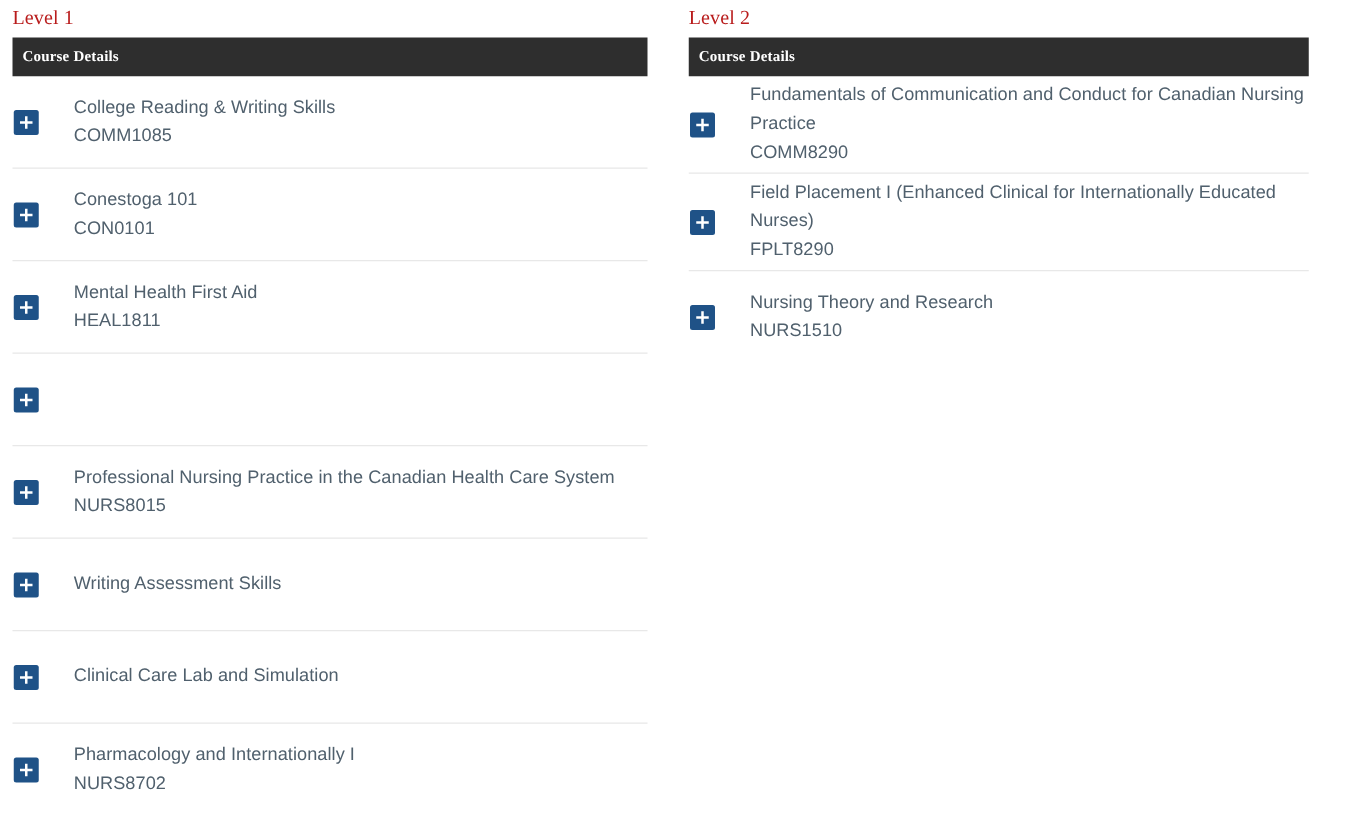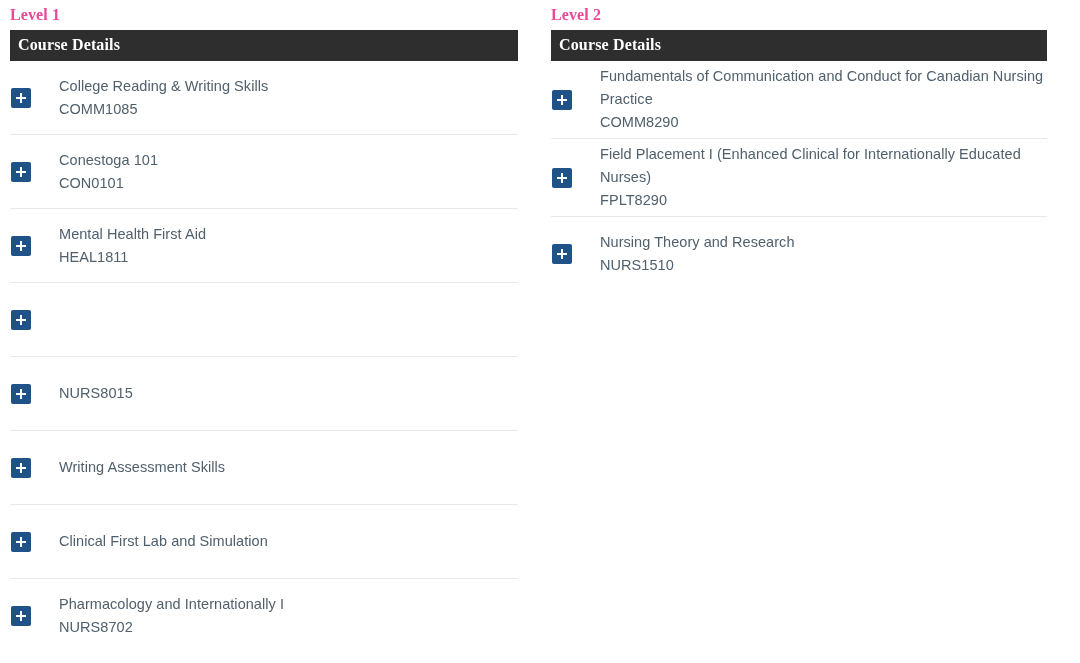--- a/index.html
+++ b/index.html
@@ -45,33 +45,33 @@
     width: 529px;
     padding-left: 11px;
     padding-right: 22px;
     margin-left: 11px;
   }
 
   .level-title {
     font-family: "Liberation Serif", serif;
     font-size: 16px;
     line-height: 19px;
-    color: #ec4899;
+    color: #b91c1c;
     margin: 0;
     padding: 5px 0 6px 0;
-    font-weight: 700;
+    font-weight: 400;
     letter-spacing: 0.1px;
   }
 
   .table-header {
     background: #2e2e2e;
     color: #ffffff;
     font-family: "Liberation Serif", serif;
     font-weight: bold;
-    font-size: 16px;
+    font-size: 12px;
     line-height: 18px;
     padding: 6px 0 7px 8px;
     letter-spacing: 0.15px;
   }
 
   .course-list {
     margin: 0;
     padding: 0;
     list-style: none;
   }
@@ -182,35 +182,36 @@
 
         <li class="course-row">
           <button class="expand-btn"></button>
           <div class="course-info">
           </div>
         </li>
 
         <li class="course-row">
           <button class="expand-btn"></button>
           <div class="course-info">
+            <div class="course-name">Professional Nursing Practice in the Canadian Health Care System</div>
             <div class="course-code">NURS8015</div>
           </div>
         </li>
 
         <li class="course-row">
           <button class="expand-btn"></button>
           <div class="course-info">
             <div class="course-name">Writing Assessment Skills</div>
           </div>
         </li>
 
         <li class="course-row">
           <button class="expand-btn"></button>
           <div class="course-info">
-            <div class="course-name">Clinical First Lab and Simulation</div>
+            <div class="course-name">Clinical Care Lab and Simulation</div>
           </div>
         </li>
 
         <li class="course-row">
           <button class="expand-btn"></button>
           <div class="course-info">
             <div class="course-name">Pharmacology and Internationally I</div>
             <div class="course-code">NURS8702</div>
           </div>
         </li>

